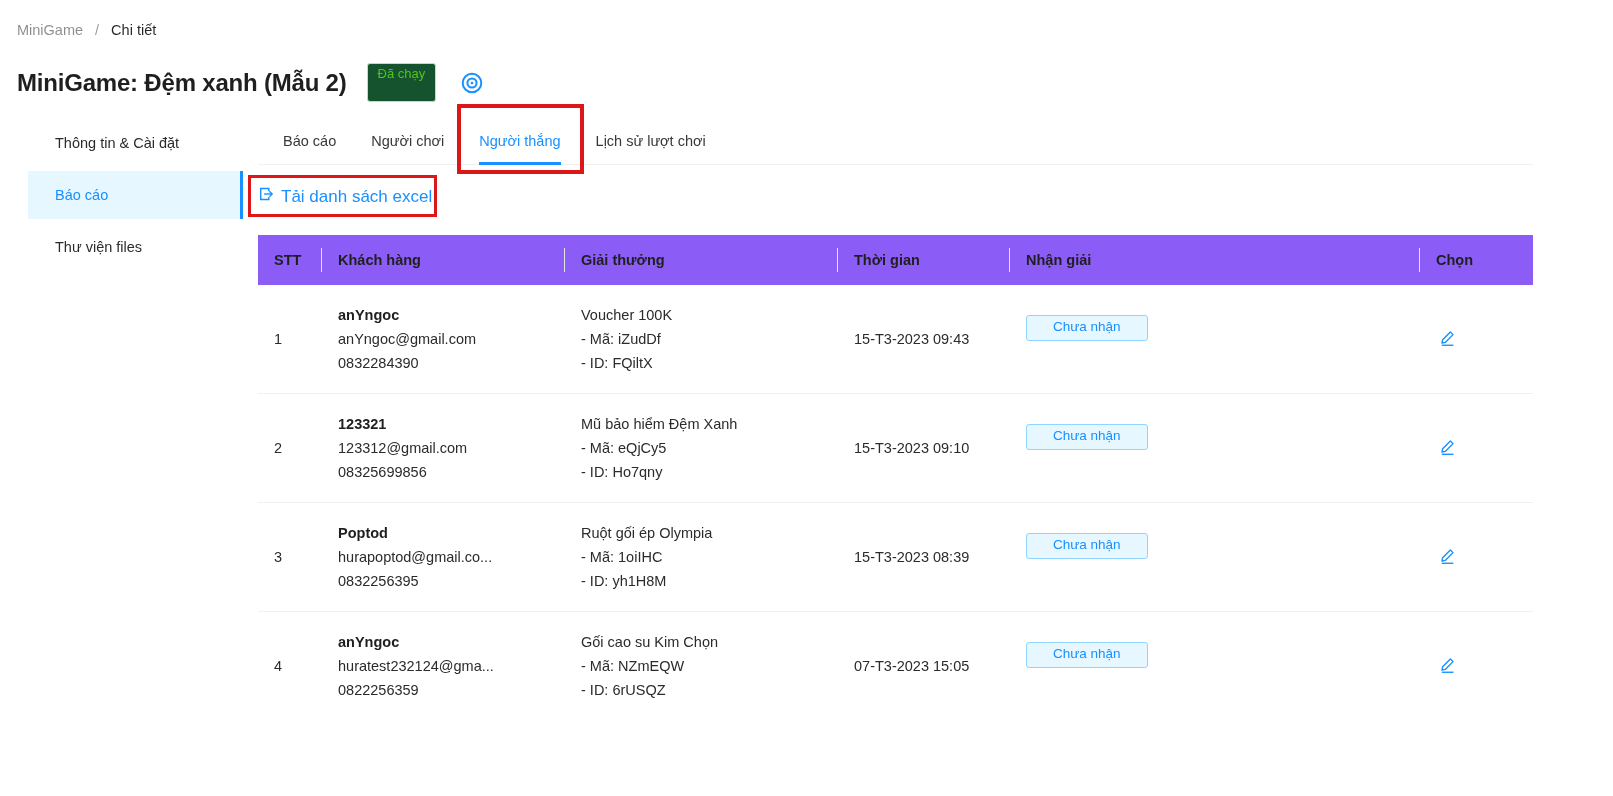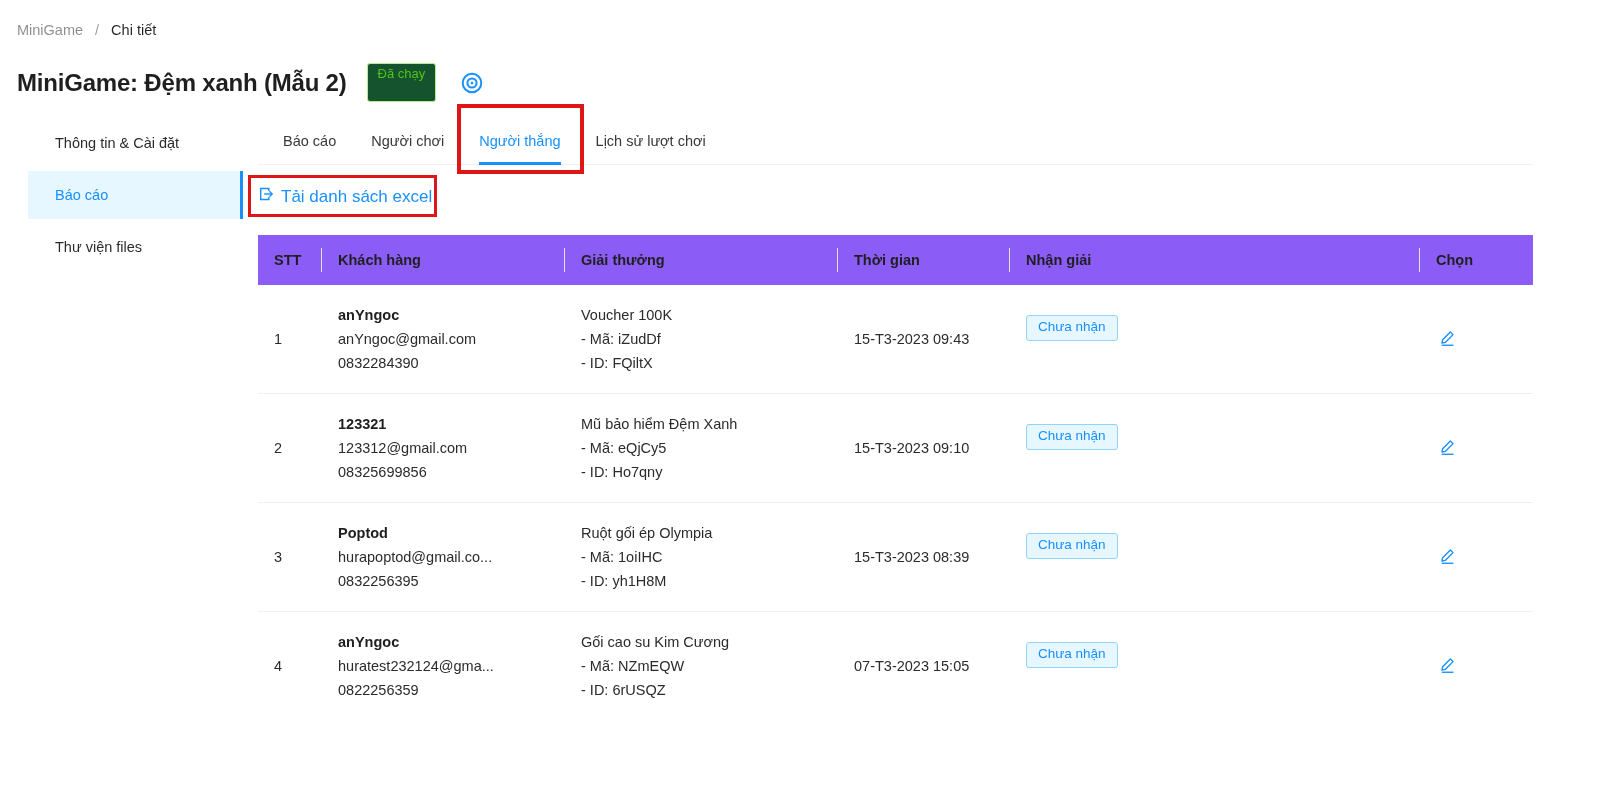--- a/index.html
+++ b/index.html
@@ -66,21 +66,21 @@
   }
   tbody td {
     padding: 18px 16px; border-bottom: 1px solid #f0f0f0; font-size: 14.5px;
     color: #2b2b2b; vertical-align: middle;
   }
   tbody tr:last-child td { border-bottom: none; }
   .cell-line { line-height: 24px; }
   .cust-name { font-weight: 700; line-height: 24px; color: #1f1f1f; }
   .tag-blue {
     display: inline-block; font-size: 13.5px; color: #1890ff; background: #e6f7ff;
-    border: 1px solid #91d5ff; border-radius: 3px; padding: 4px 11px 5px; line-height: 1.1;
+    border: 1px solid #91d5ff; border-radius: 3px; padding: 4px 26px 5px; line-height: 1.1;
     transform: translateY(-11px);
   }
   .edit-btn { display: inline-flex; padding-left: 3px; cursor: pointer; }
 </style>
 </head>
 <body>
 
 <div class="breadcrumb">
   <span class="crumb-link">MiniGame</span>
   <span class="crumb-sep">/</span>
@@ -244,21 +244,21 @@
           </td>
         </tr>
         <tr>
           <td>4</td>
           <td>
             <div class="cust-name">anYngoc</div>
             <div class="cell-line">huratest232124@gma...</div>
             <div class="cell-line">0822256359</div>
           </td>
           <td>
-            <div class="cell-line">Gối cao su Kim Cương</div>
+            <div class="cell-line">Gối cao su Kim Chọn</div>
             <div class="cell-line">- Mã: NZmEQW</div>
             <div class="cell-line">- ID: 6rUSQZ</div>
           </td>
           <td>07-T3-2023 15:05</td>
           <td>
             <span class="tag-blue">Chưa nhận</span>
           </td>
           <td>
             <span class="edit-btn">
               <svg width="17" height="17" viewBox="0 0 16 16">

